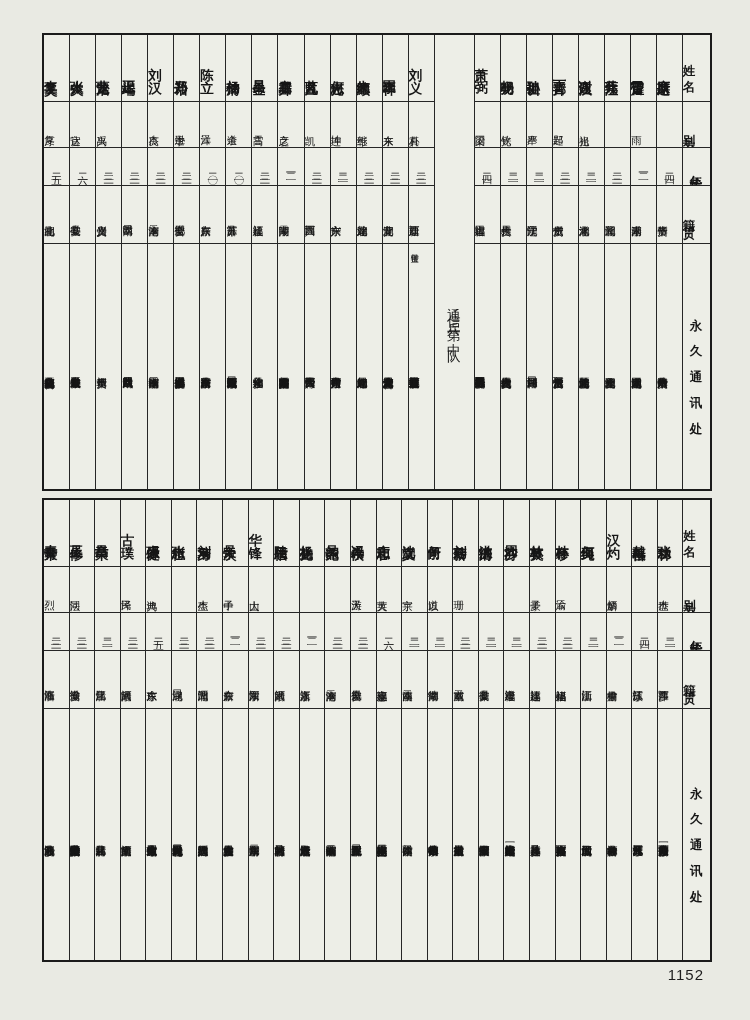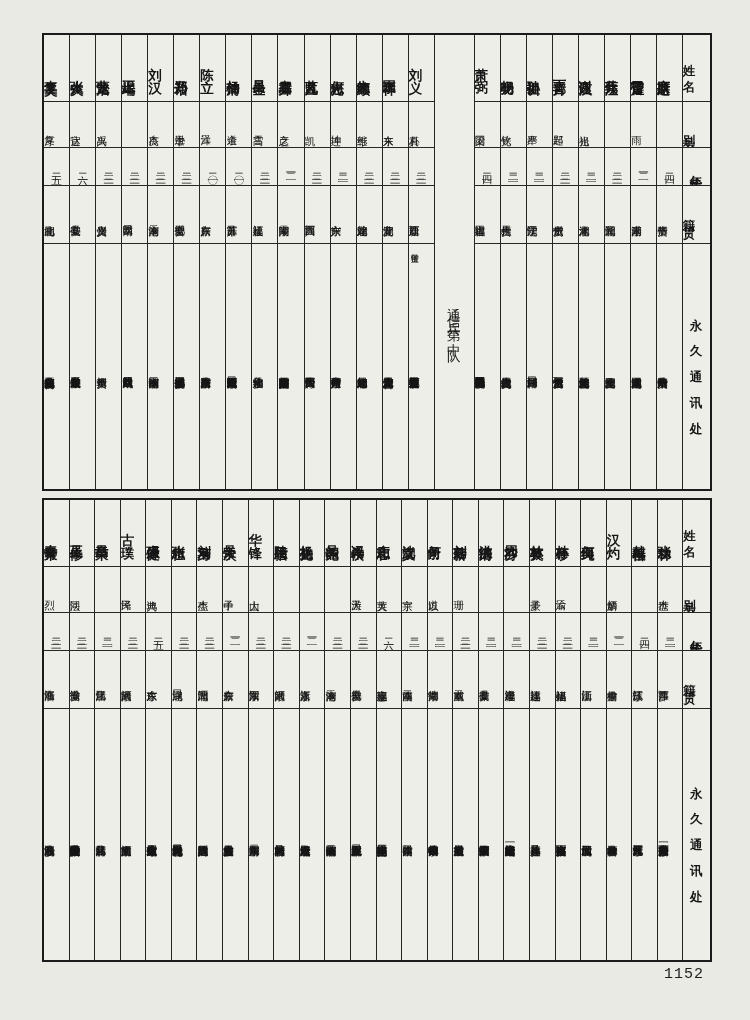--- a/index.html
+++ b/index.html
@@ -70,21 +70,21 @@
   .header-col .cell-alias span{letter-spacing:3px;}
   .header-col .cell-age span{letter-spacing:2px;}
   .header-col .cell-native span{letter-spacing:8px;}
   .header-col .cell-addr{justify-content:center;}
   .header-col .cell-addr span{letter-spacing:26px; max-height:none; padding-top:8px;}
   
   .divider-col .cell{height:100%; padding-top:118px; justify-content:center; align-items:center;}
   .divider-col .cell span{font-size:13.5px; font-weight:400; letter-spacing:7px;}
   .page-number{
     position:absolute; right:46px; top:966px;
-    font-family:Liberation Mono, monospace;
+    font-family:Liberation Sans, sans-serif;
     font-size:15px; letter-spacing:1px; color:#1d1d1d;
   }
 </style>
 </head>
 <body>
 
 <div class="page">
   <div id="top-table" class="rtable">
       <div class="col header-col">
         <div class="cell cell-name">

